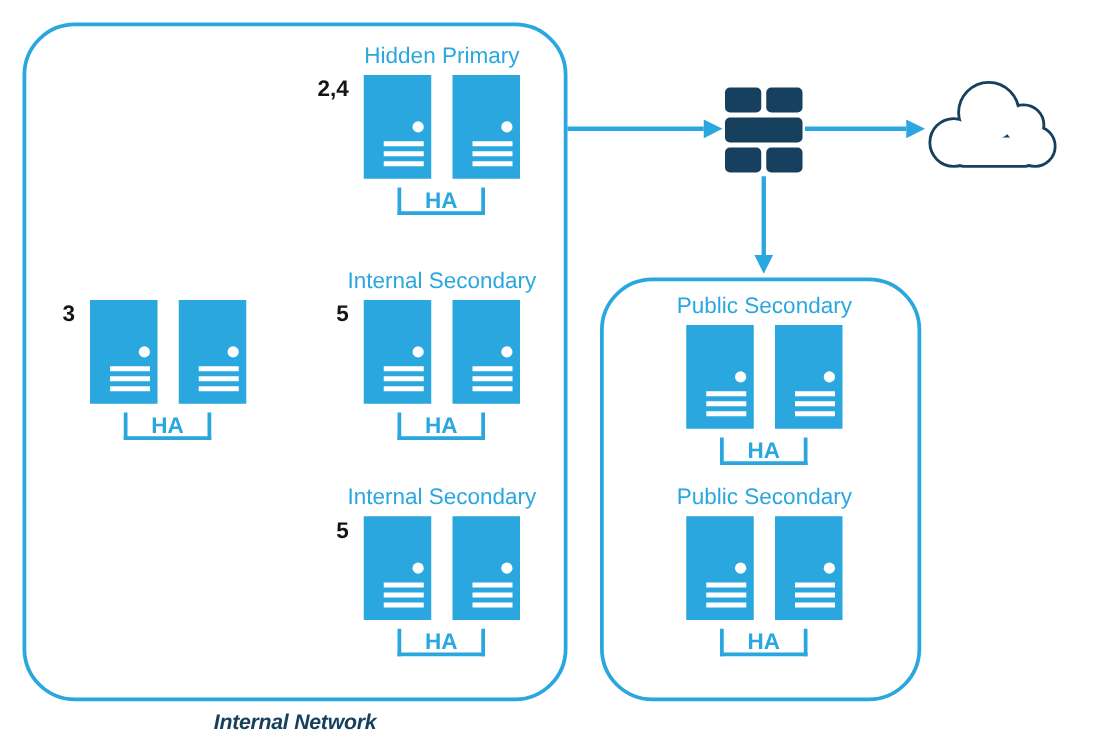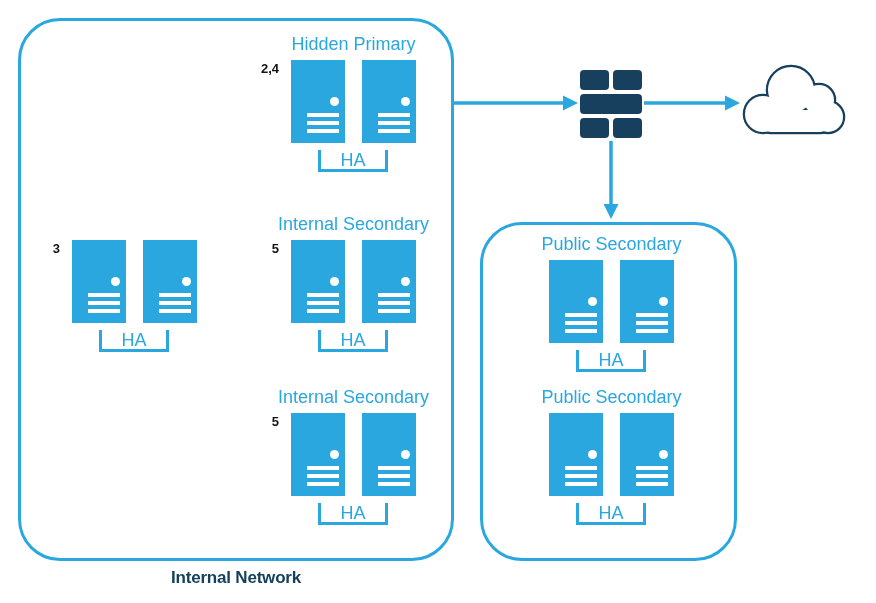--- a/index.html
+++ b/index.html
@@ -9,37 +9,37 @@
   }
   *{margin:0;padding:0;box-sizing:border-box;}
   html,body{background:#ffffff;}
   body{font-family:"Liberation Sans",sans-serif;}
   .canvas{position:relative;width:876px;height:603px;background:#ffffff;overflow:hidden;}
 
   
   .zone-box{position:absolute;border:3px solid var(--accent-blue);border-radius:42px;background:#ffffff;}
   .zone-internal{left:18px;top:18px;width:436px;height:543px;}
   .zone-dmz{left:480px;top:222px;width:257px;height:339px;}
-  .zone-label{position:absolute;top:568px;text-align:center;font-weight:700;font-size:17px;letter-spacing:-0.2px;color:var(--navy);}
+  .zone-label{position:absolute;top:568px;text-align:center;font-weight:700;font-size:17px;letter-spacing:-0.2px;color:var(--navy);font-style:italic;}
   .zone-label.internal{left:18px;width:436px;}
   .zone-label.dmz{left:480px;width:257px;}
 
   
   .group{position:absolute;width:125px;height:112px;}
   .node-label{position:absolute;top:-26px;left:50%;transform:translateX(-50%);white-space:nowrap;font-size:18px;color:var(--accent-blue);}
-  .node-number{position:absolute;top:1px;left:-60px;width:48px;text-align:right;font-size:13px;font-weight:700;color:var(--number-black);}
+  .node-number{position:absolute;top:1px;left:-60px;width:48px;text-align:right;font-size:18px;font-weight:700;color:var(--number-black);}
   .servers{position:absolute;left:0;top:0;width:125px;height:83px;display:flex;justify-content:space-between;}
   .server{position:relative;width:54px;height:83px;background:var(--accent-blue);}
   .server .dot{position:absolute;left:39px;top:37px;width:9px;height:9px;border-radius:50%;background:#fff;}
   .server .bar{position:absolute;left:16px;width:32px;height:4px;background:#fff;}
   .server .b1{top:53px;}
   .server .b2{top:61px;}
   .server .b3{top:69px;}
   .ha-bracket{position:absolute;left:27px;top:90px;width:70px;height:22px;border-left:3px solid var(--accent-blue);border-right:3px solid var(--accent-blue);border-bottom:3px solid var(--accent-blue);display:flex;align-items:flex-end;justify-content:center;}
-  .ha-bracket span{font-size:18px;line-height:0.95;color:var(--accent-blue);}
+  .ha-bracket span{font-size:18px;line-height:0.95;color:var(--accent-blue);font-weight:bold;}
 
   
   .g-hidden-primary{left:291px;top:60px;}
   .g-internal-forwarder{left:72px;top:240px;}
   .g-internal-secondary-1{left:291px;top:240px;}
   .g-internal-secondary-2{left:291px;top:413px;}
   .g-public-secondary-1{left:549px;top:260px;}
   .g-public-secondary-2{left:549px;top:413px;}
 
   

